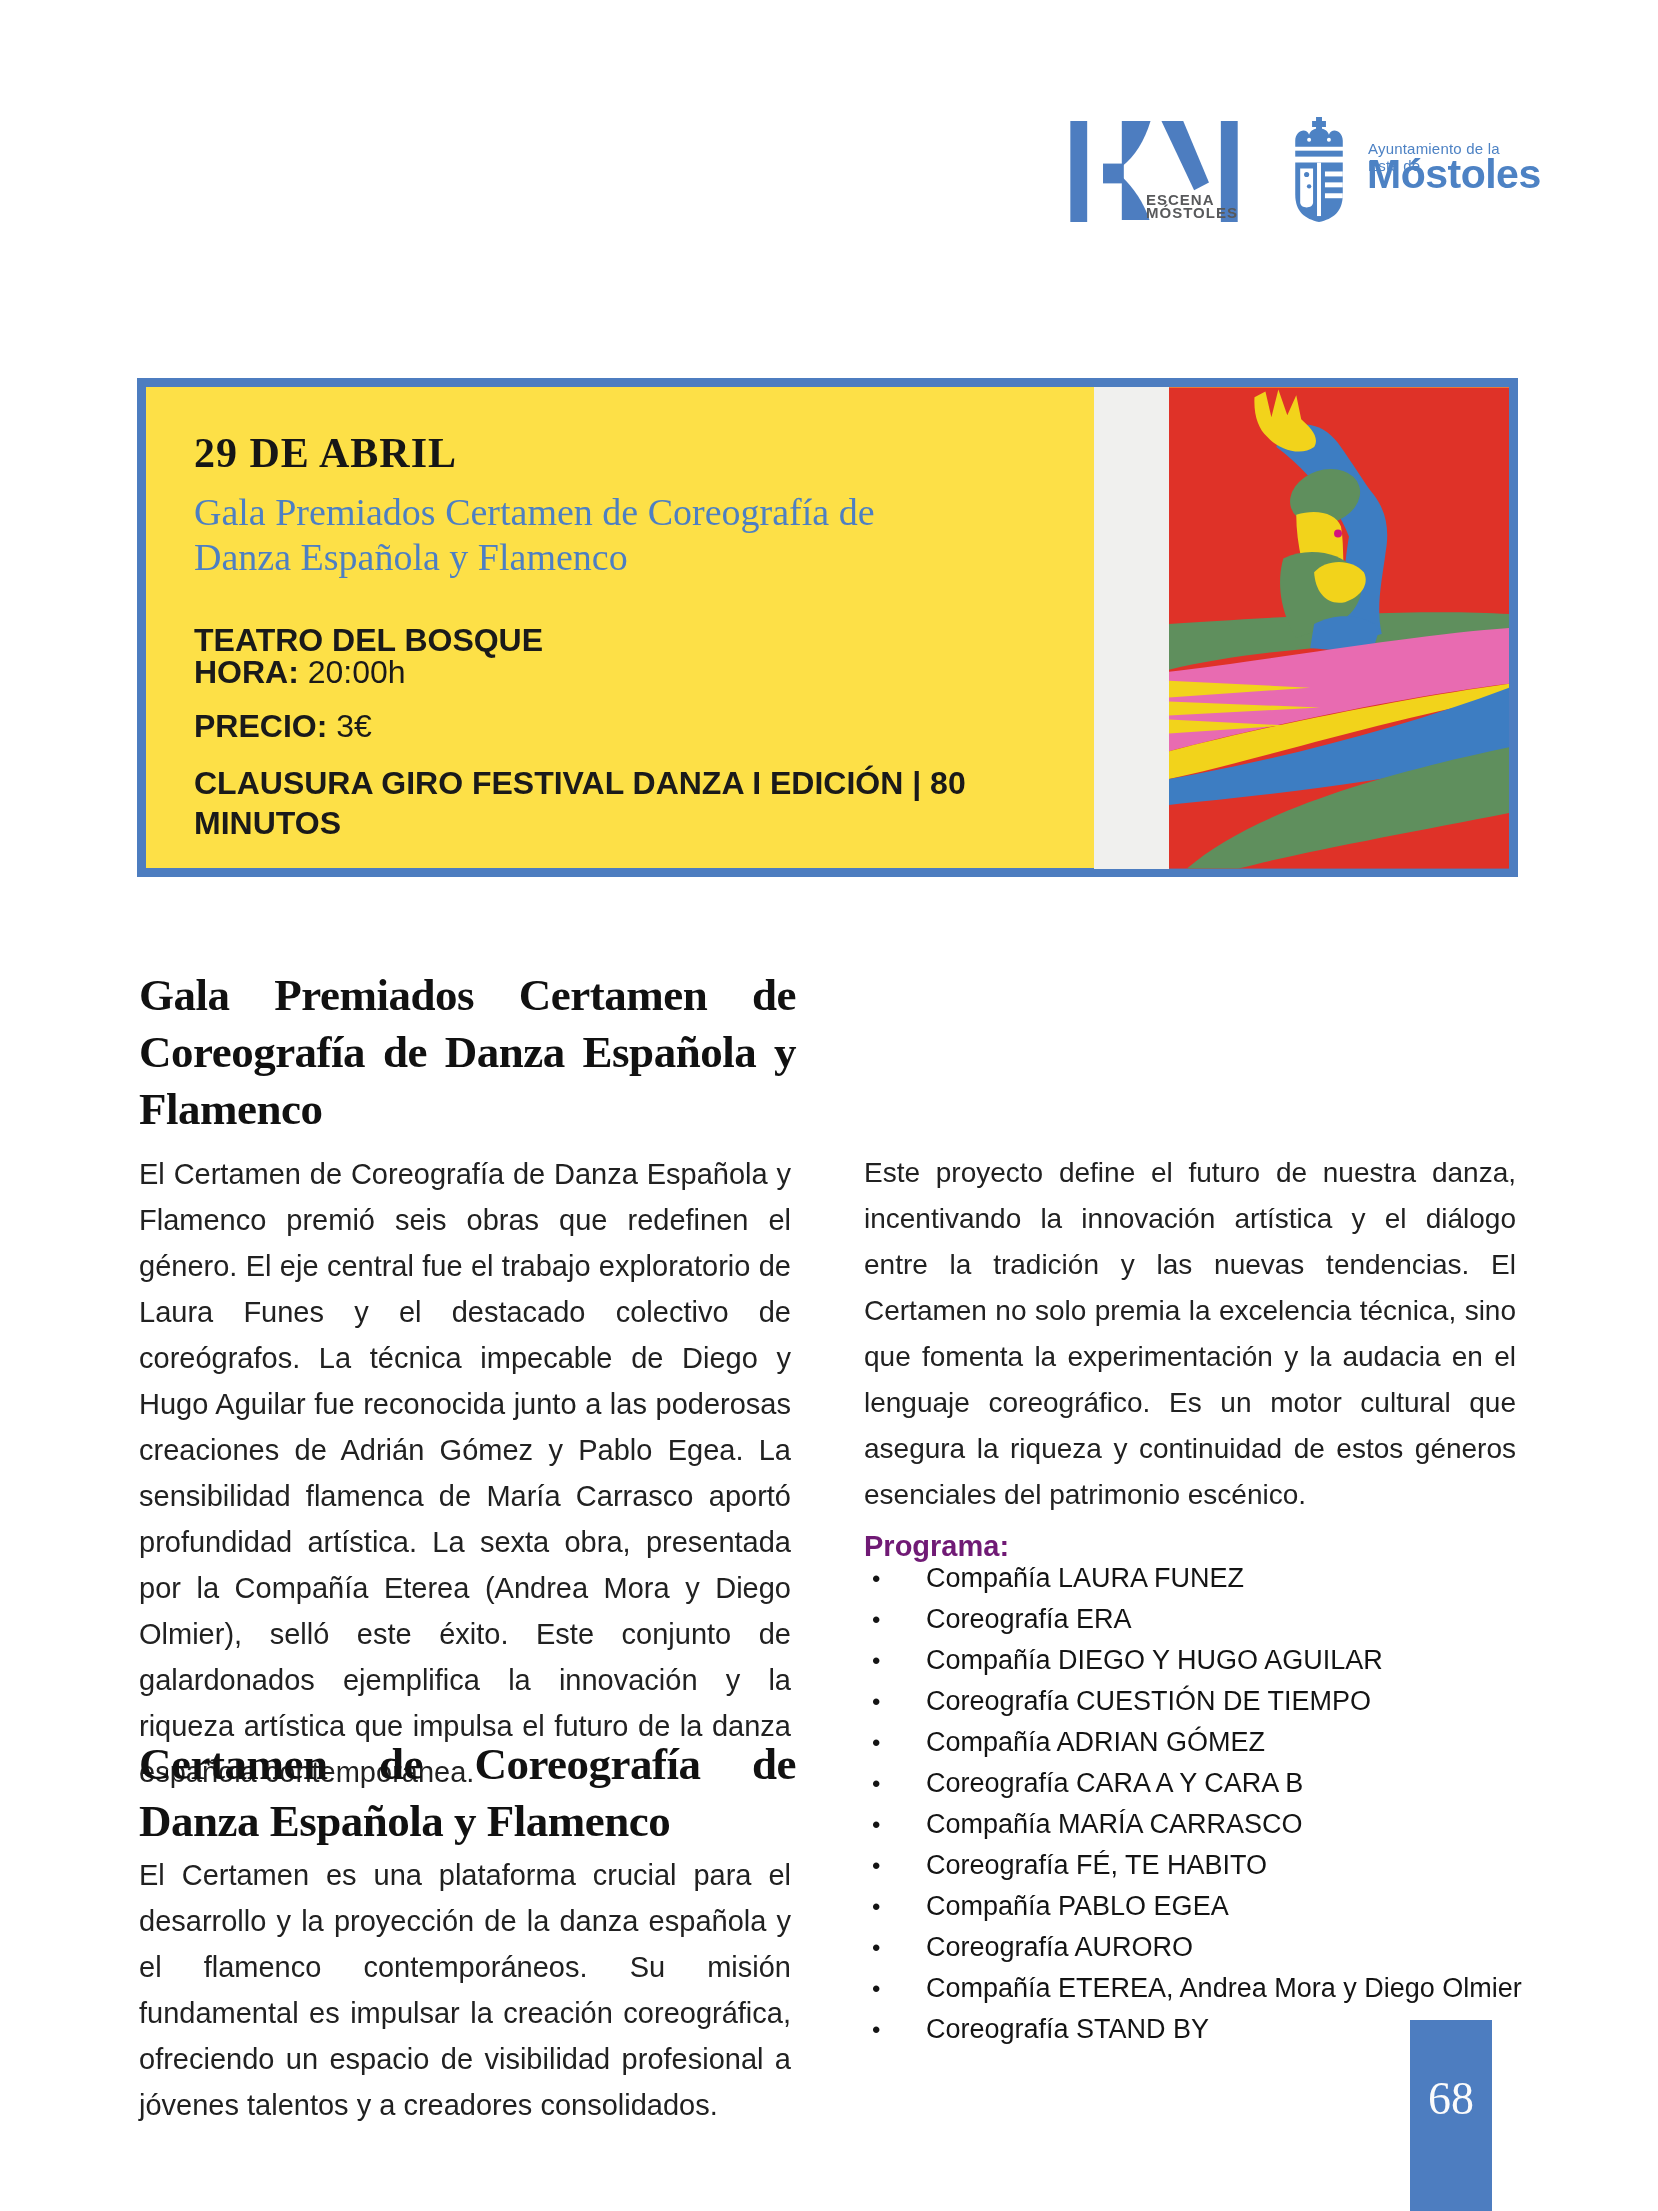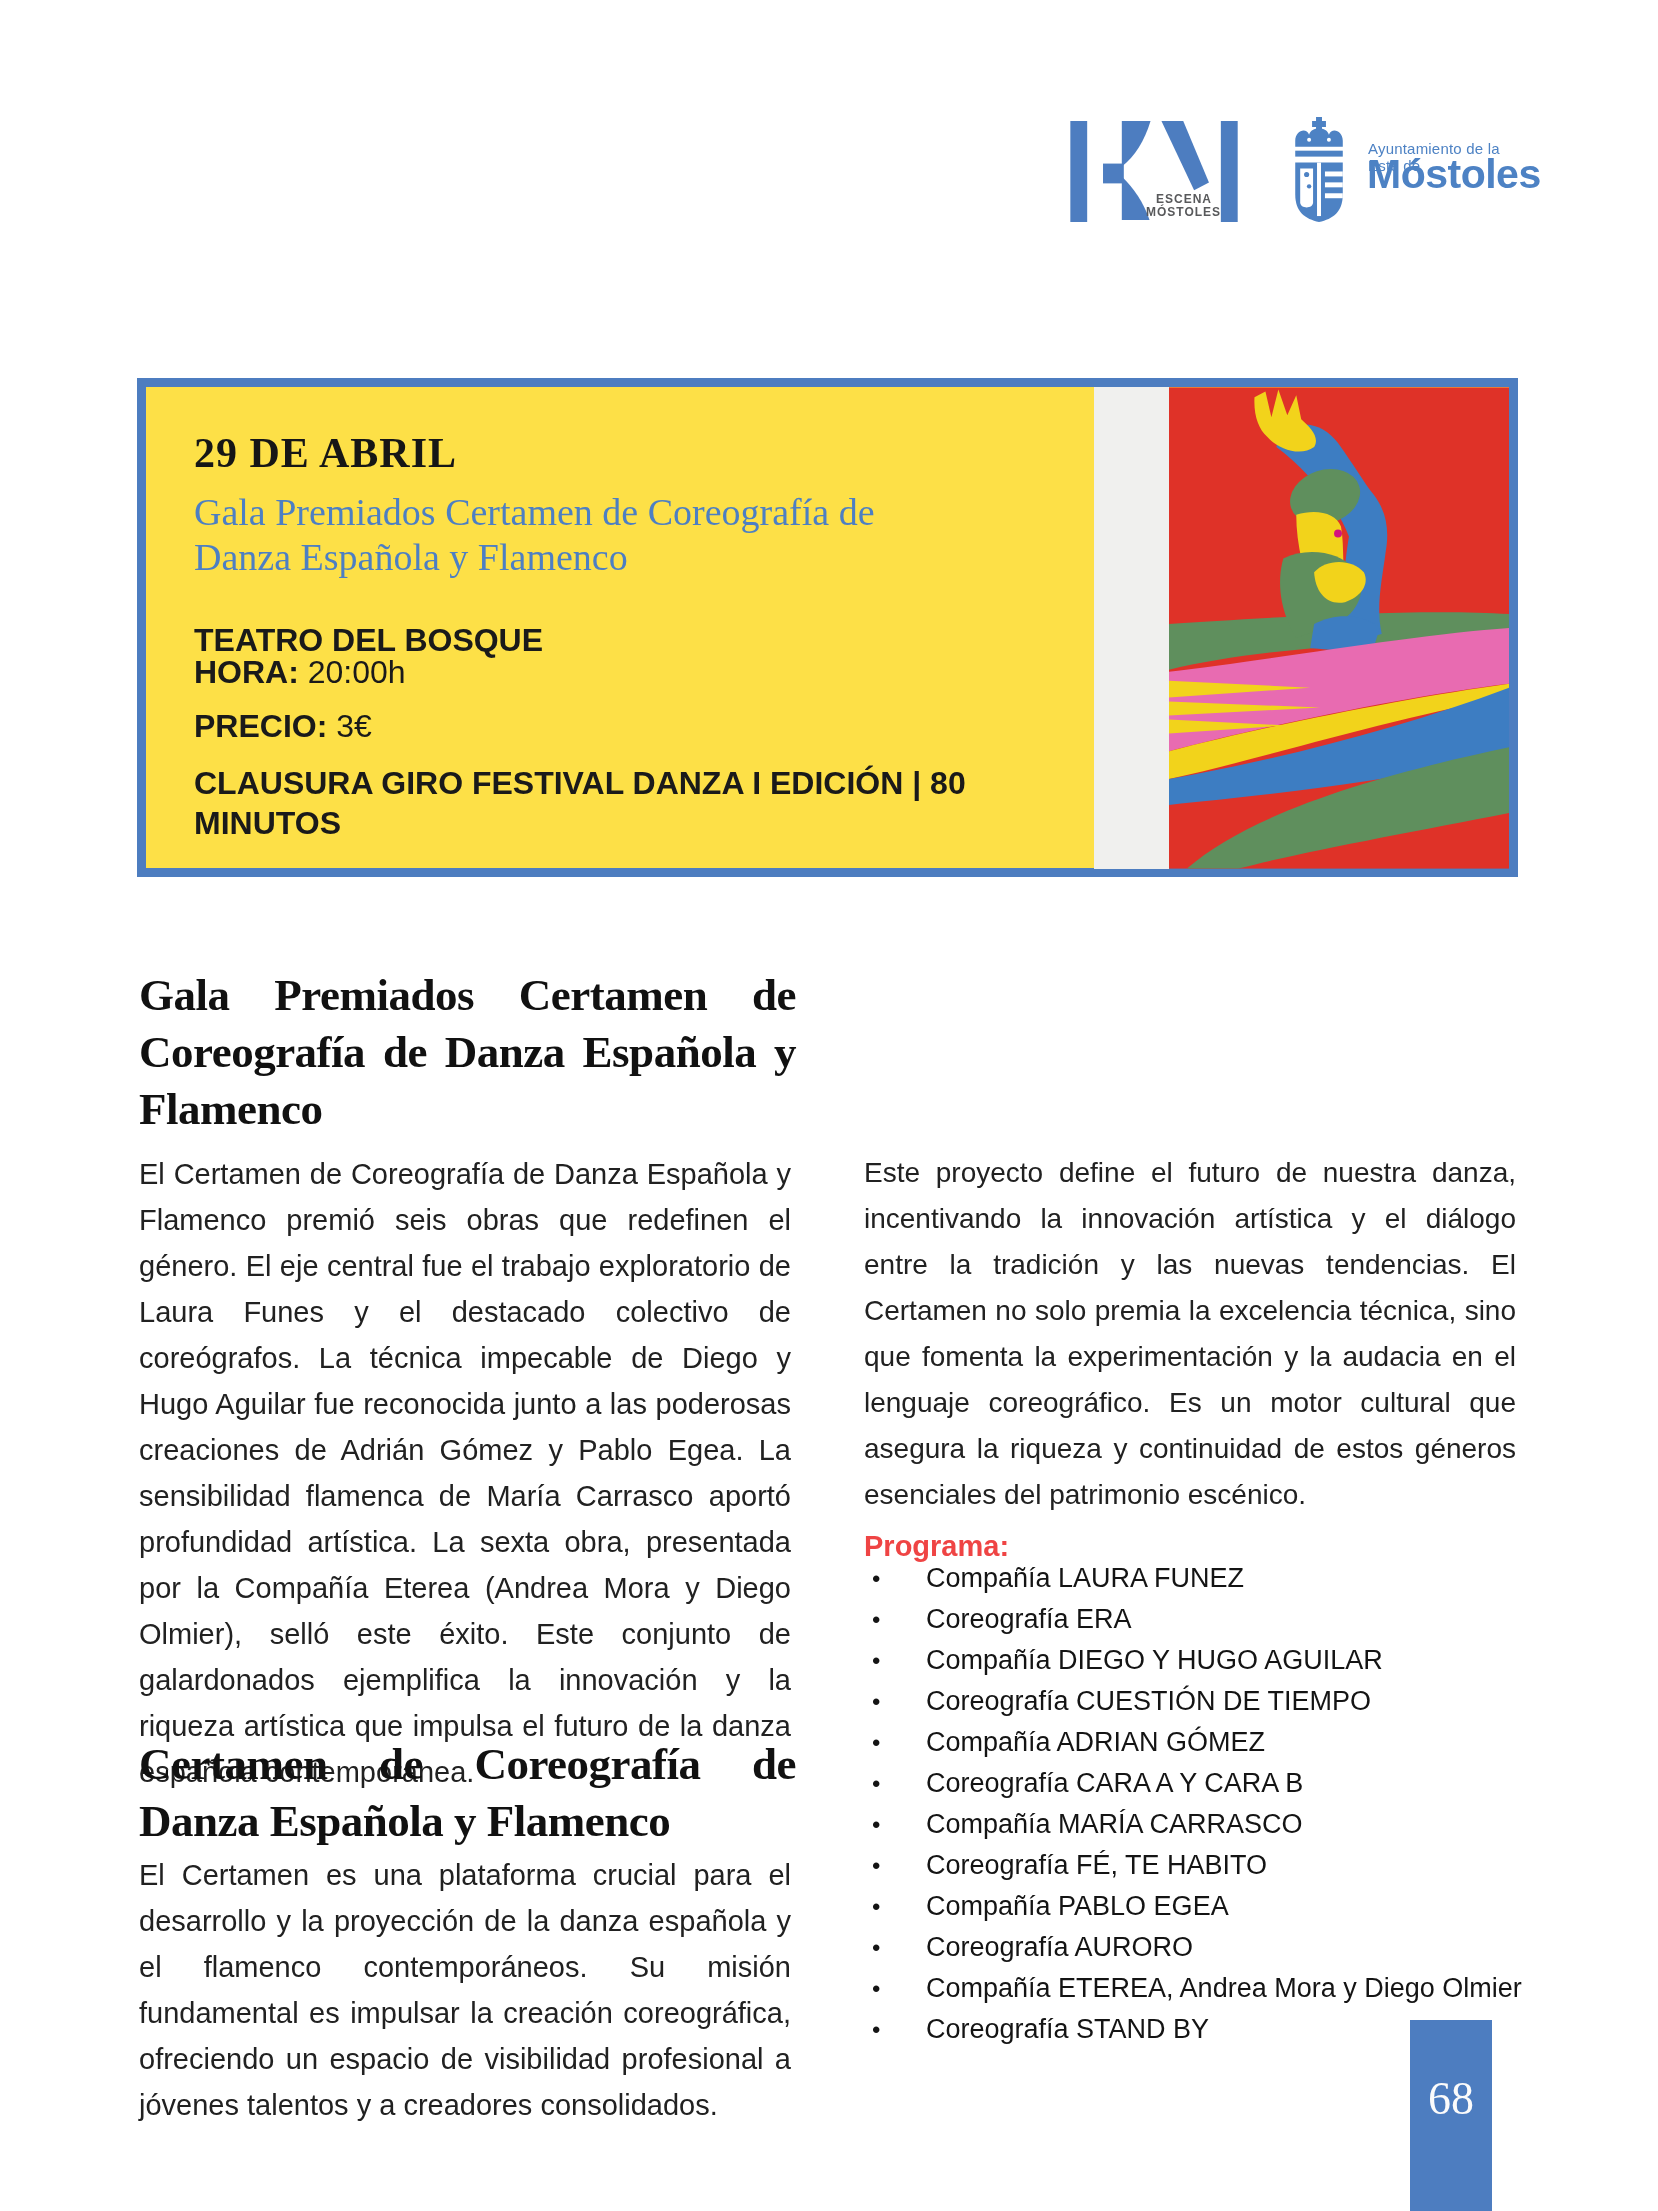--- a/index.html
+++ b/index.html
@@ -6,21 +6,21 @@
   .page{
     position:relative;width:1659px;height:2212px;margin:0 auto;
     background:#ffffff;overflow:hidden;
     font-family:"Liberation Sans",sans-serif;color:#1d1d1f;
   }
   .abs{position:absolute;}
 
   
   .em-logo-text{
     left:1146px;top:193px;width:66px;text-align:right;
-    font-size:12px;line-height:13.4px;font-weight:bold;
+    font-size:15px;line-height:13.4px;font-weight:bold;
     letter-spacing:1px;color:#58595b;
   }
   .ayto-small{
     left:1368px;top:140px;width:159px;
     font-size:15px;color:#4d82c4;letter-spacing:0.2px;
   }
   .ayto-big{
     left:1367px;top:151px;width:169px;
     font-size:41px;font-weight:bold;color:#4d82c4;letter-spacing:-0.5px;
   }
@@ -59,21 +59,21 @@
   }
   .heading1{left:139px;top:937px;width:657px;}
   .heading2{left:139px;top:1699px;width:657px;}
   .bodytext{
     font-size:29px;line-height:46px;text-align:justify;color:#212121;
   }
   .para1{left:139px;top:1122px;width:652px;}
   .para2{left:139px;top:1823px;width:652px;}
   .para3{left:864px;top:1122px;width:652px;font-size:28px;}
   .programa-label{
-    left:864px;top:1530px;width:398px;font-size:29px;font-weight:bold;color:#ef4444;
+    left:864px;top:1530px;width:398px;font-size:29px;font-weight:bold;color:#701a75;
   }
   .programa-list{
     left:864px;top:1558px;width:657px;list-style:none;margin:0;padding:0;
   }
   .programa-list li{
     position:relative;padding-left:62px;height:41px;line-height:41px;
     font-size:27px;font-weight:500;color:#141414;white-space:nowrap;
   }
   .programa-list li .bullet{
     position:absolute;left:8px;top:0;font-size:24px;color:#141414;

